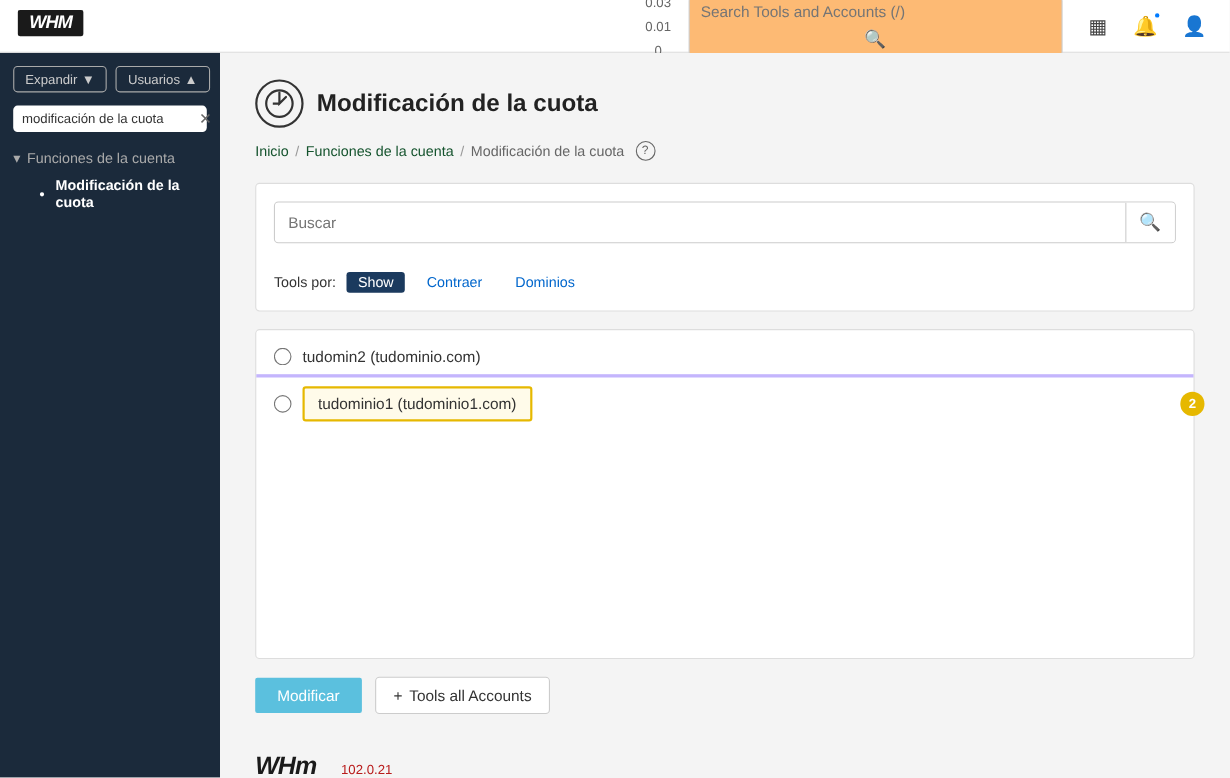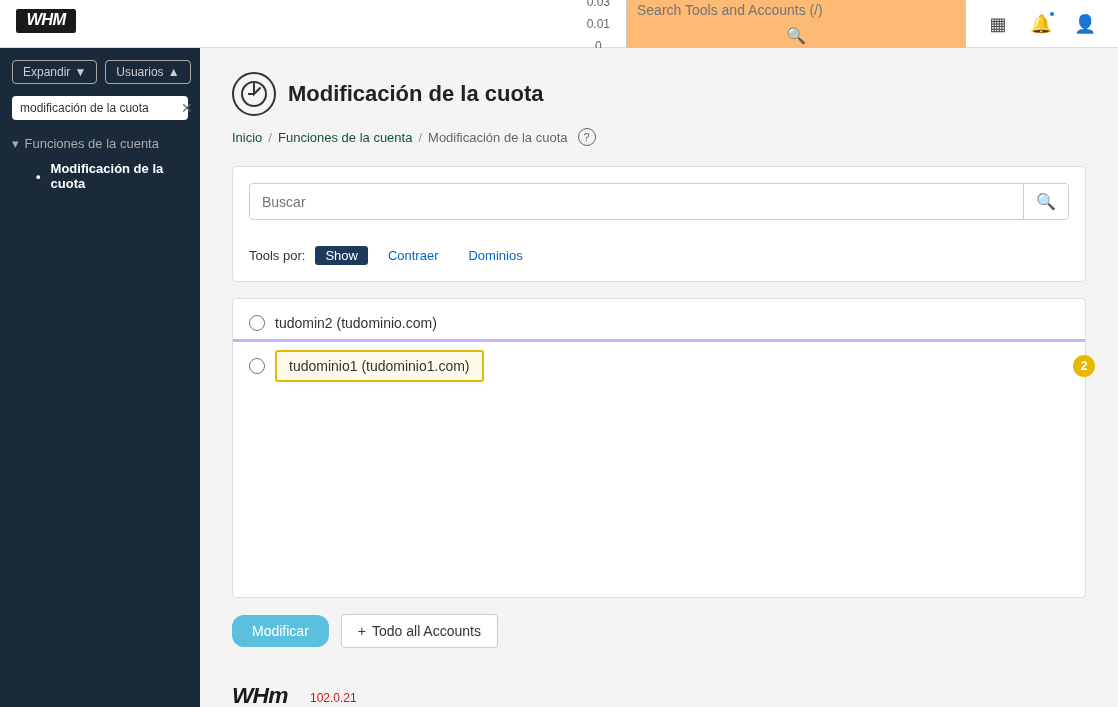--- a/index.html
+++ b/index.html
@@ -128,21 +128,21 @@
     }
     .step-badge {
       position: absolute; right: -10px; top: 50%; transform: translateY(-50%);
       width: 22px; height: 22px; background: #e6b800; color: #fff; border-radius: 50%;
       display: flex; align-items: center; justify-content: center; font-size: 12px; font-weight: 700;
     }
 
     
     .action-row { display: flex; align-items: center; gap: 12px; margin-bottom: 32px; }
     .btn-primary {
-      background: #5bc0de; color: #fff; border: none; border-radius: 12px;
+      background: #5bc0de; color: #fff; border: none; border-radius: 2px;
       padding: 8px 20px; font-size: 14px; cursor: pointer; font-weight: 500;
     }
     .btn-secondary {
       background: #fff; color: #333; border: 1px solid #ccc; border-radius: 4px;
       padding: 8px 16px; font-size: 14px; cursor: pointer; display: flex; align-items: center; gap: 6px;
     }
 
     
     .footer { margin-top: 16px; display: flex; align-items: center; gap: 8px; }
     .footer-version { font-size: 12px; color: #b91c1c; margin-top: 6px; }
@@ -252,21 +252,21 @@
         <input type="radio" class="account-radio" name="account" style="">
         <span class="account-label highlight-box">tudominio1 (tudominio1.com)</span>
         <span class="step-badge">2</span>
       </div>
     </div>
 
     <div class="action-row">
       <button class="btn-primary">Modificar</button>
       <button class="btn-secondary">
         <span>+</span>
-        <span>Todo all Accounts</span>
+        <span>Tools all Accounts</span>
       </button>
     </div>
 
     <div class="footer">
       <svg width="70" height="30" viewBox="0 0 80 30">
         <text x="0" y="24" fill="#1a1a1a" font-size="26" font-weight="900" font-style="italic" font-family="Arial Black,sans-serif" letter-spacing="-1">WHm</text>
       </svg>
       <span class="footer-version">102.0.21</span>
     </div>
   </div>

